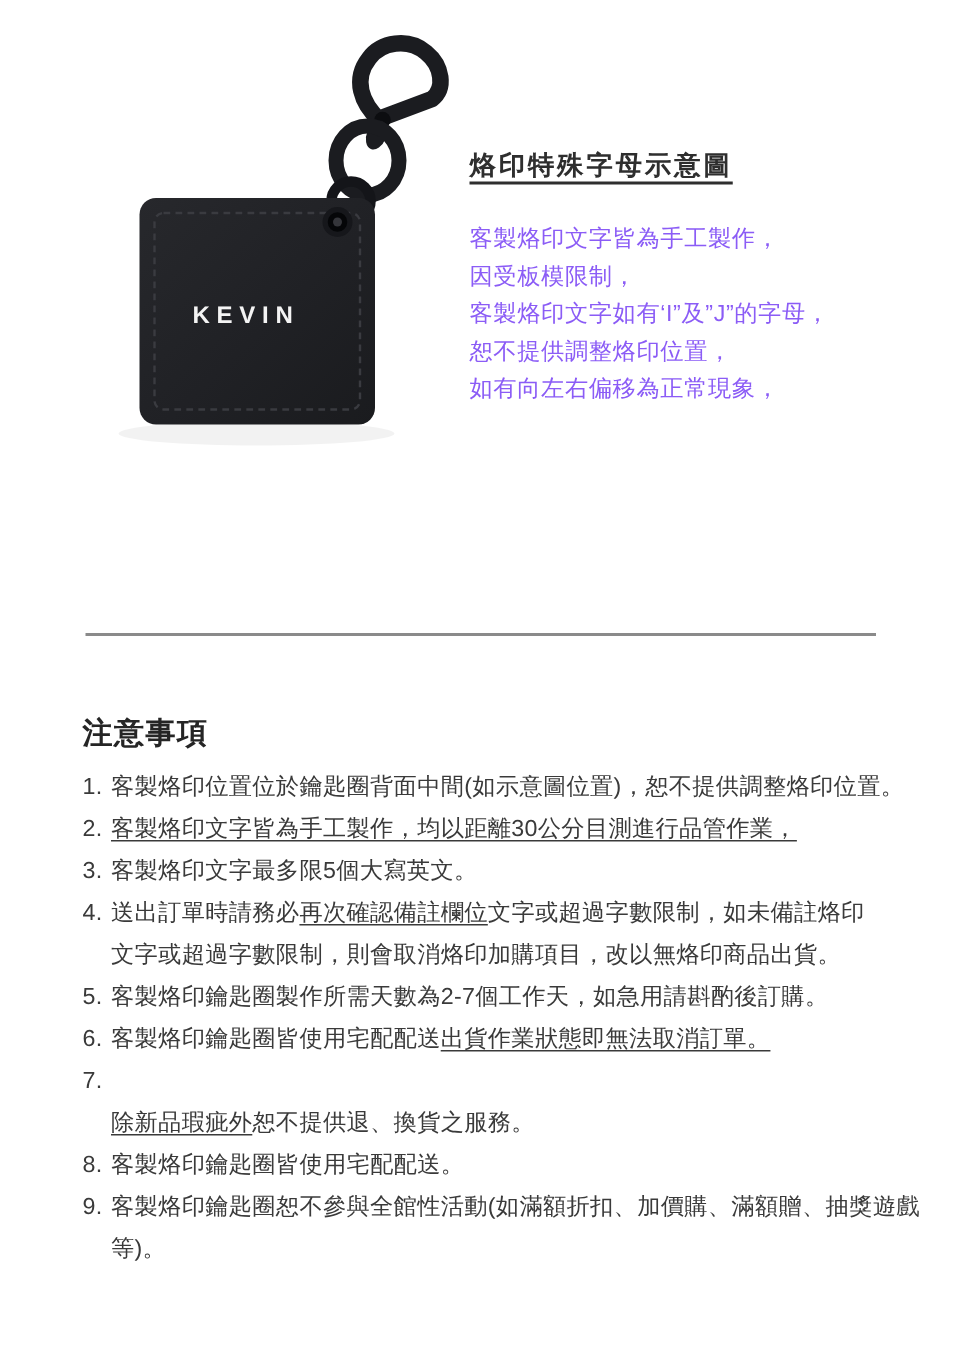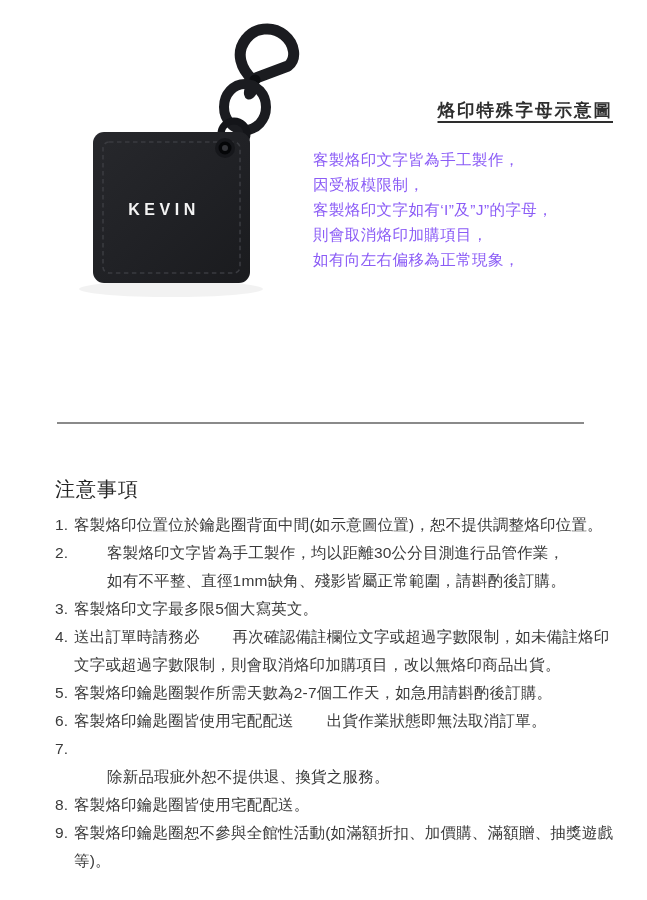--- a/index.html
+++ b/index.html
@@ -28,21 +28,20 @@
   .demo-title {
     margin: 0;
     font-size: 17.5px;
     font-weight: 700;
     color: #2e2e2e;
     letter-spacing: 2px;
     line-height: 22px;
     text-decoration: underline;
     text-decoration-thickness: 1.5px;
     text-underline-offset: 5px;
-    text-align: right;
   }
   .demo-lines { margin-top: 26px; }
   .demo-line {
     font-size: 15.5px;
     line-height: 25px;
     letter-spacing: 0.4px;
     color: #8b5cf6;
     white-space: nowrap;
   }
 
@@ -56,40 +55,40 @@
 
   
   .notes {
     position: absolute;
     left: 55px; top: 477px;
     width: 585px;
   }
   .notes-title {
     margin: 0;
     font-size: 20px;
-    font-weight: 400;
+    font-weight: 700;
     color: #252525;
     line-height: 24px;
     letter-spacing: 1px;
   }
   .notes-list { margin-top: 10px; }
   .note-item {
     display: flex;
     align-items: flex-start;
     font-size: 15.5px;
     line-height: 28px;
     letter-spacing: 0.2px;
     color: #3a3a3a;
   }
   .note-num { flex: 0 0 19px; }
   .note-body { flex: 1 1 auto; }
   .u {
+    text-decoration: underline;
     text-decoration-thickness: 1px;
     text-underline-offset: 3px;
-    margin-left: 33px;
   }
 </style>
 </head>
 <body>
 
 <div class="photo">
   <svg width="262" height="292" viewBox="0 0 262 292" xmlns="http://www.w3.org/2000/svg">
     <defs>
       <linearGradient id="leather" x1="0" y1="0" x2="1" y2="1">
         <stop offset="0" stop-color="#27282c"></stop>
@@ -124,37 +123,37 @@
     </g>
   </svg>
 </div>
 
 <div class="demo">
   <h3 class="demo-title">烙印特殊字母示意圖</h3>
   <div class="demo-lines">
       <div class="demo-line">客製烙印文字皆為手工製作，</div>
       <div class="demo-line">因受板模限制，</div>
       <div class="demo-line">客製烙印文字如有‘I”及”J”的字母，</div>
-      <div class="demo-line">則會取消烙印加購項目，</div>
+      <div class="demo-line">恕不提供調整烙印位置，</div>
       <div class="demo-line">如有向左右偏移為正常現象，</div>
     </div>
 </div>
 
 <div class="divider"></div>
 
 <div class="notes">
   <h2 class="notes-title">注意事項</h2>
   <div class="notes-list">
       <div class="note-item">
         <span class="note-num">1.</span>
         <span class="note-body"><span>客製烙印位置位於鑰匙圈背面中間(如示意圖位置)，恕不提供調整烙印位置。</span></span>
       </div>
       <div class="note-item">
         <span class="note-num">2.</span>
-        <span class="note-body"><span class="u">客製烙印文字皆為手工製作，均以距離30公分目測進行品管作業，</span><br><span class="u">如有不平整、直徑1mm缺角、殘影皆屬正常範圍，請斟酌後訂購。</span></span>
+        <span class="note-body"><span class="u">客製烙印文字皆為手工製作，均以距離30公分目測進行品管作業，</span><br></span>
       </div>
       <div class="note-item">
         <span class="note-num">3.</span>
         <span class="note-body"><span>客製烙印文字最多限5個大寫英文。</span></span>
       </div>
       <div class="note-item">
         <span class="note-num">4.</span>
         <span class="note-body"><span>送出訂單時請務必</span><span class="u">再次確認備註欄位</span><span>文字或超過字數限制，如未備註烙印</span><br><span>文字或超過字數限制，則會取消烙印加購項目，改以無烙印商品出貨。</span></span>
       </div>
       <div class="note-item">

